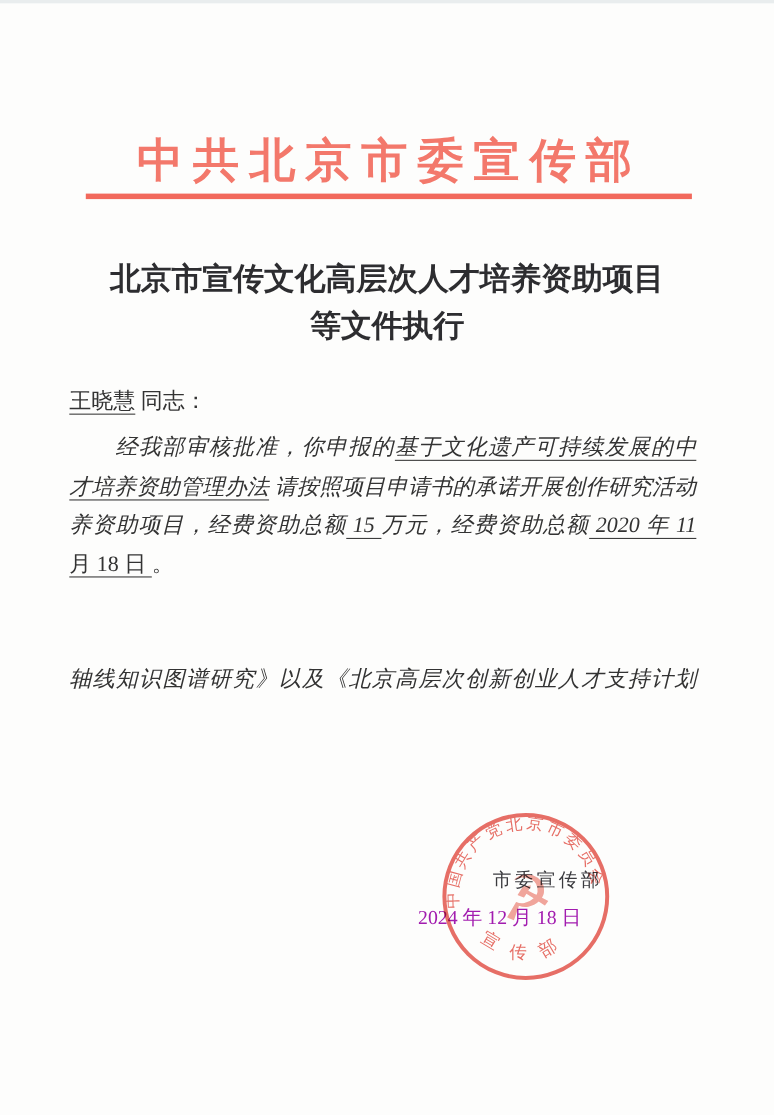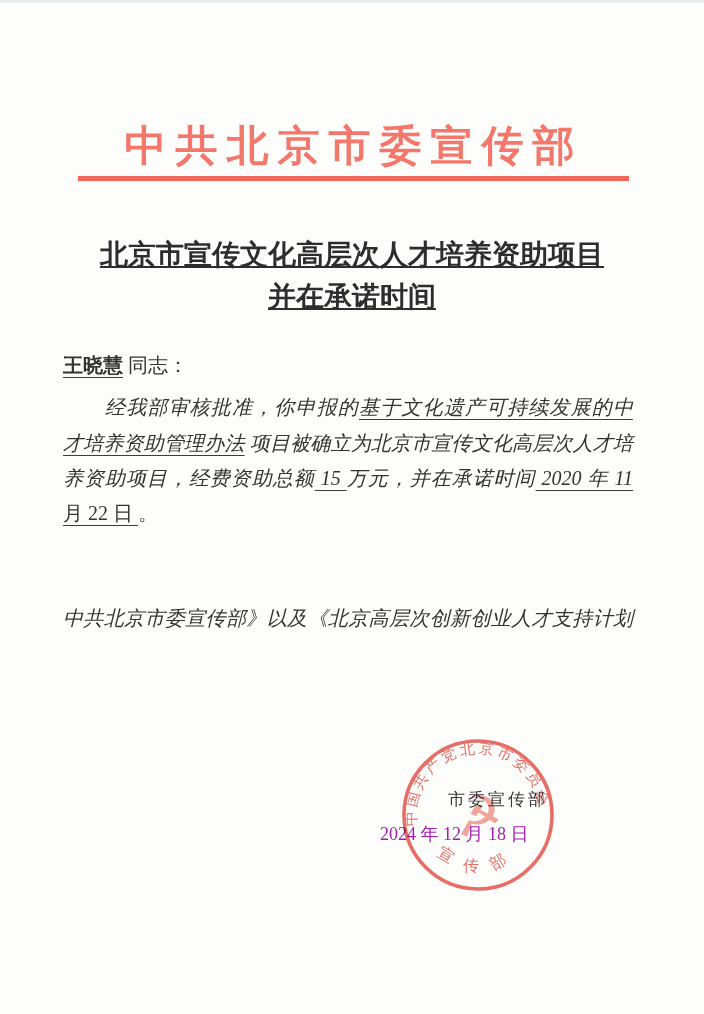--- a/index.html
+++ b/index.html
@@ -42,41 +42,40 @@
   }
   .doc-title {
     position: absolute;
     top: 234px; left: 0;
     width: 704px;
     text-align: center;
     font-size: 28px;
     line-height: 42px;
     font-weight: 700;
     color: #2d2d30;
-    text-decoration: underline;
   }
   .bline {
     position: absolute;
     left: 63px;
     width: 570px;
     height: 36px;
     font-size: 20px;
     line-height: 36px;
     color: #333333;
     white-space: pre-wrap;
   }
   .just { text-align: justify; text-align-last: justify; font-style: italic; }
   .indent { text-indent: 42px; }
   .u {
     text-decoration: underline;
     text-underline-offset: 5px;
     text-decoration-thickness: 1px;
     text-decoration-color: #3c3c3c;
   }
-  .b { font-weight: 700; text-align: center; }
+  .b { font-weight: 400; text-align: center; }
   .sig-org {
     position: absolute;
     top: 788px; left: 398px;
     width: 150px;
     text-align: right;
     font-size: 17px;
     letter-spacing: 3px;
     color: #3a3a3e;
   }
   .sig-date {
@@ -101,34 +100,34 @@
 <div class="page">
 
   <div class="scan-edge"></div>
 
   <div class="letterhead">中共北京市委宣传部</div>
 
   <div class="divider"></div>
 
   <div class="doc-title">
     <div>北京市宣传文化高层次人才培养资助项目</div>
-    <div>并在承诺时间</div>
+    <div>等文件执行</div>
   </div>
 
   <div class="bline" style="top:347px"><span class="b u">王晓慧</span><span> 同志：</span></div>
 
   <div class="bline just indent" style="top:389px"><span>经我部审核批准，你申报的</span><span class="u">基于文化遗产可持续发展的中</span></div>
 
-  <div class="bline just" style="top:425px"><span class="u">才培养资助管理办法</span><span> 项目被确立为北京市宣传文化高层次人才培</span></div>
+  <div class="bline just" style="top:425px"><span class="u">才培养资助管理办法</span><span> 请按照项目申请书的承诺开展创作研究活动</span></div>
 
-  <div class="bline just" style="top:460px"><span>养资助项目，经费资助总额</span><span class="u"> 15 </span><span>万元，并在承诺时间</span><span class="u"> 2020 年 11</span></div>
+  <div class="bline just" style="top:460px"><span>养资助项目，经费资助总额</span><span class="u"> 15 </span><span>万元，经费资助总额</span><span class="u"> 2020 年 11</span></div>
 
-  <div class="bline" style="top:495px"><span class="u">月 22 日 </span><span>。</span></div>
+  <div class="bline" style="top:495px"><span class="u">月 18 日 </span><span>。</span></div>
 
-  <div class="bline just" style="top:600px">中共北京市委宣传部》以及《北京高层次创新创业人才支持计划</div>
+  <div class="bline just" style="top:600px">轴线知识图谱研究》以及《北京高层次创新创业人才支持计划</div>
 
   <div class="sig-org">市委宣传部</div>
   <div class="sig-date">2024 年 12 月 18 日</div>
 
   <svg class="seal" viewBox="0 0 170 170" aria-hidden="true">
     <defs>
       <path id="arcTop" d="M 23.9 95.8 A 62 62 0 1 1 146.1 95.8"></path>
       <path id="arcBottom" d="M 39.1 117.1 A 56 56 0 0 0 130.9 117.1"></path>
     </defs>
     <circle cx="85" cy="85" r="74" fill="none" stroke-width="3.6" stroke="#e4564c"></circle>

